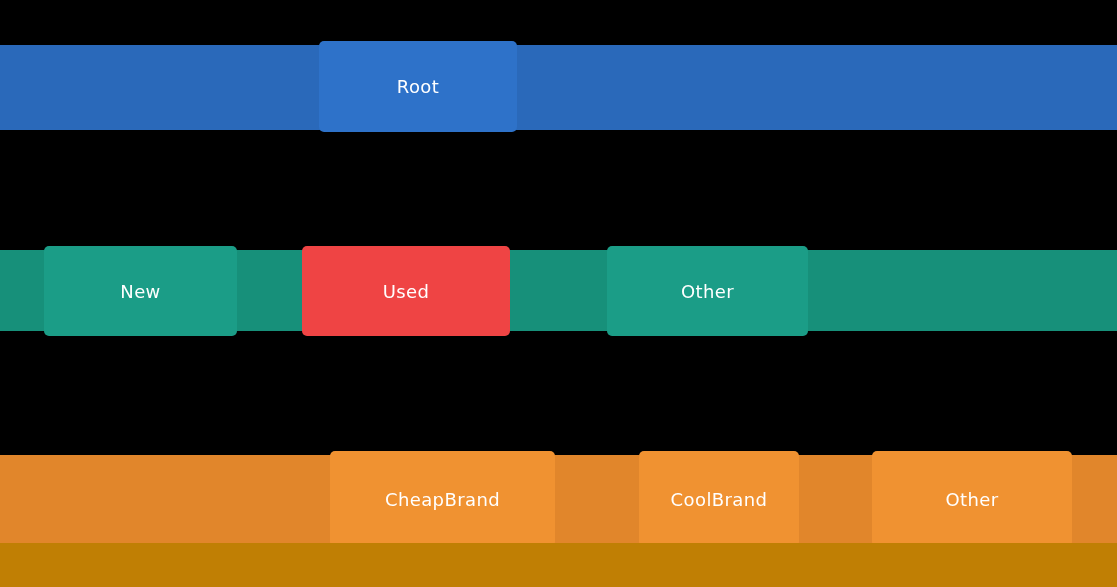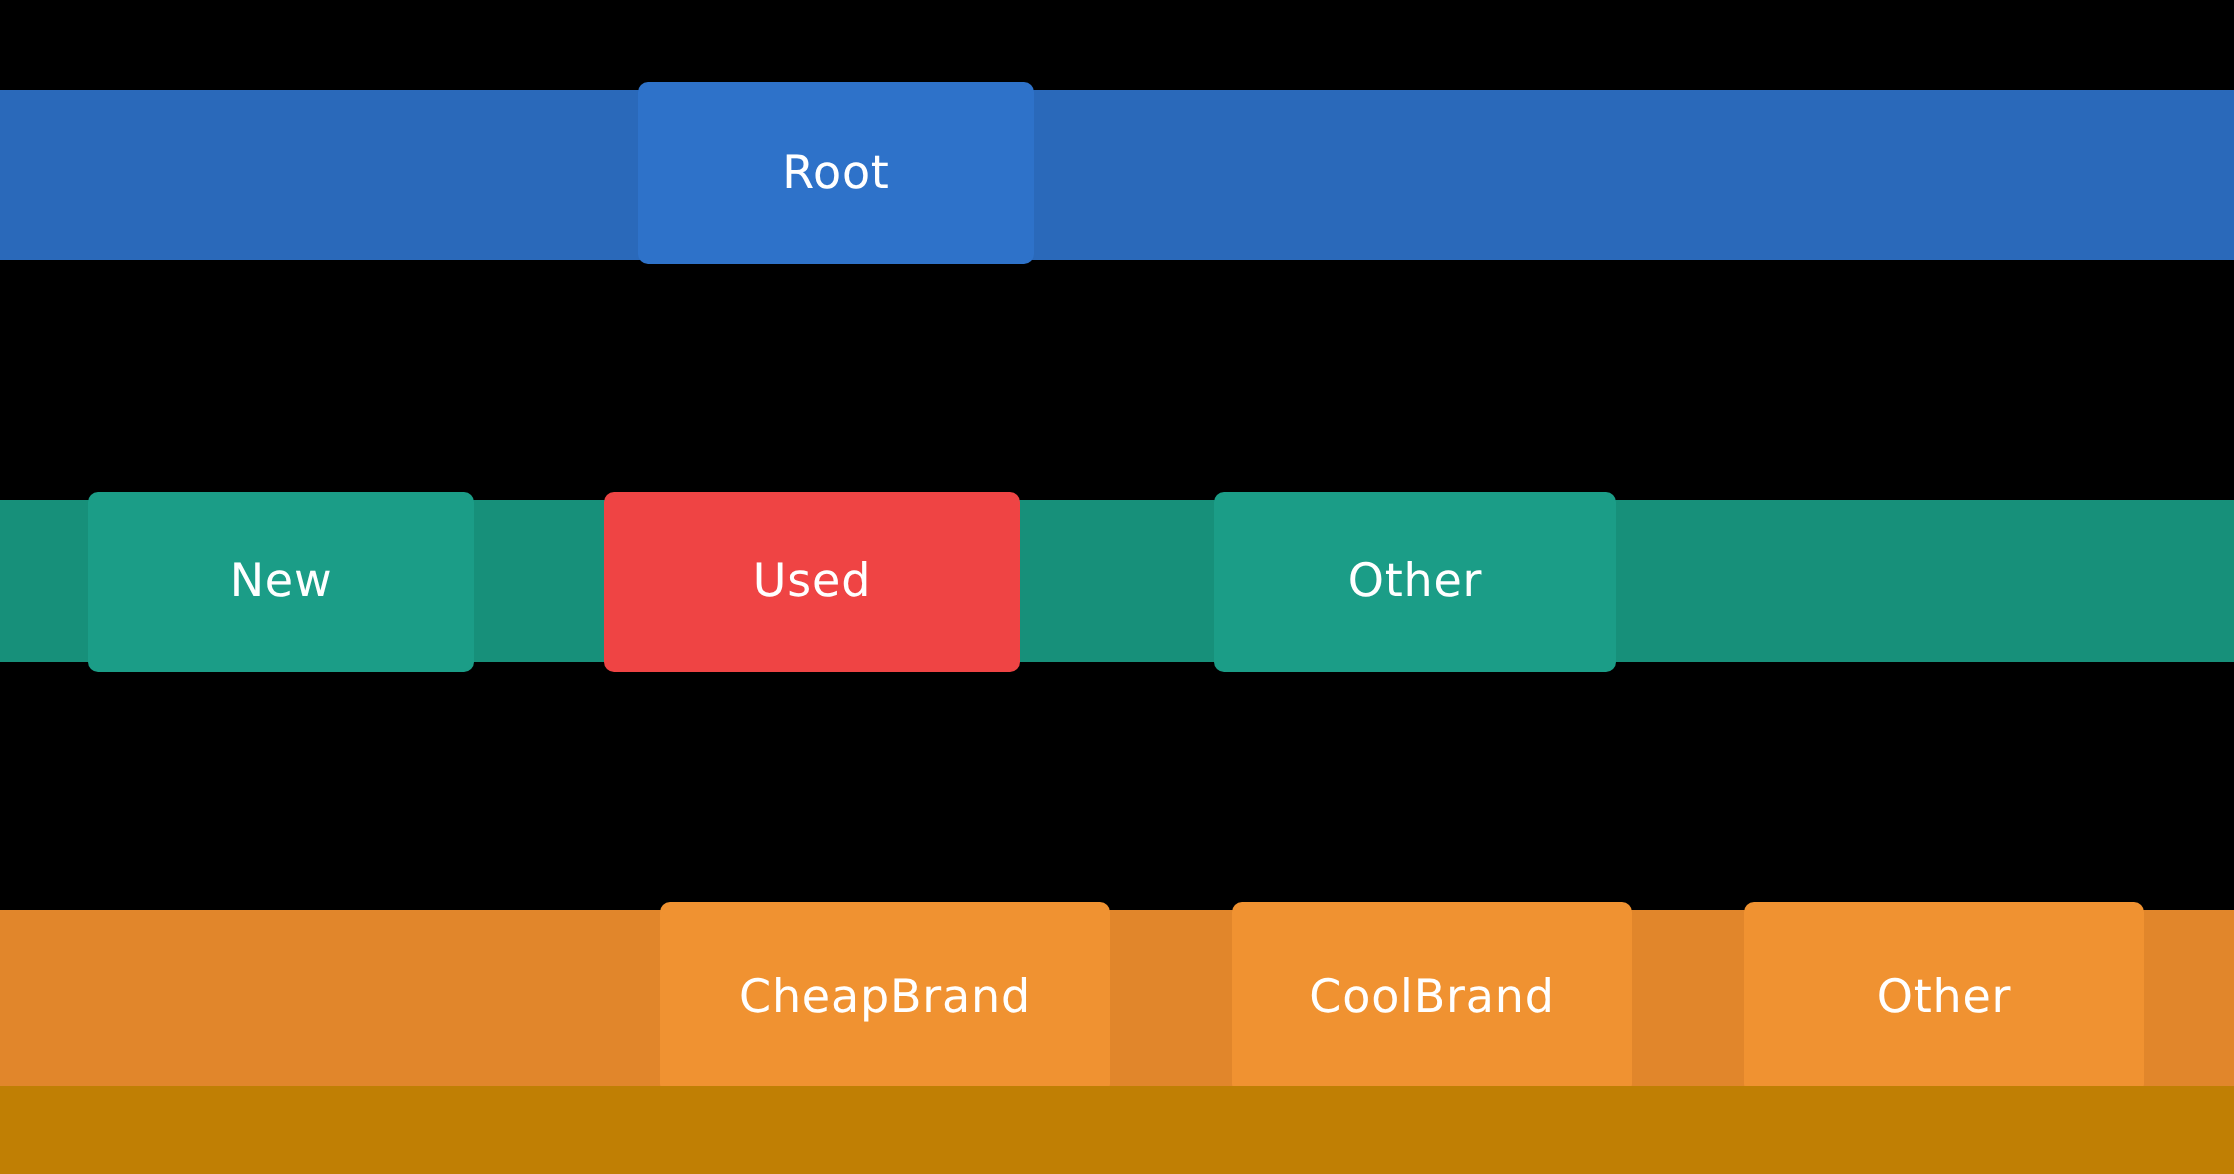--- a/index.html
+++ b/index.html
@@ -28,21 +28,21 @@
     border-radius: 5px;
     display: flex;
     align-items: center;
     justify-content: center;
   }
   .nodes-0 { top: 41px;  height: 91px; }
   .nodes-1 { top: 246px; height: 90px; }
   .nodes-2 { top: 451px; height: 96px; }
   .node-label {
     color: #ffffff;
-    font-size: 23px;
+    font-size: 18px;
     letter-spacing: 0.4px;
     white-space: nowrap;
     user-select: none;
   }
   .clipped-strip {
     position: absolute;
     left: 0;
     top: 543px;
     width: 1117px;
     height: 44px;
@@ -64,21 +64,21 @@
       <div class="node nodes-1" style="left: 302px; width: 208px; background: #ef4444;">
         <span class="node-label">Used</span>
       </div>
       <div class="node nodes-1" style="left: 607px; width: 201px; background: rgb(27, 157, 135);">
         <span class="node-label">Other</span>
       </div>
       <div class="band band-2" style="background: rgb(225, 134, 43);"></div>
       <div class="node nodes-2" style="left: 330px; width: 225px; background: rgb(240, 146, 49);">
         <span class="node-label">CheapBrand</span>
       </div>
-      <div class="node nodes-2" style="left: 616px; width: 200px; background: rgb(240, 146, 49);">
+      <div class="node nodes-2" style="left: 639px; width: 160px; background: rgb(240, 146, 49);">
         <span class="node-label">CoolBrand</span>
       </div>
       <div class="node nodes-2" style="left: 872px; width: 200px; background: rgb(240, 146, 49);">
         <span class="node-label">Other</span>
       </div>
     </div>
   <div class="clipped-strip" id="clipped-strip" style="background: rgb(192, 127, 4);"></div>
 </div>
 
 </body></html>

